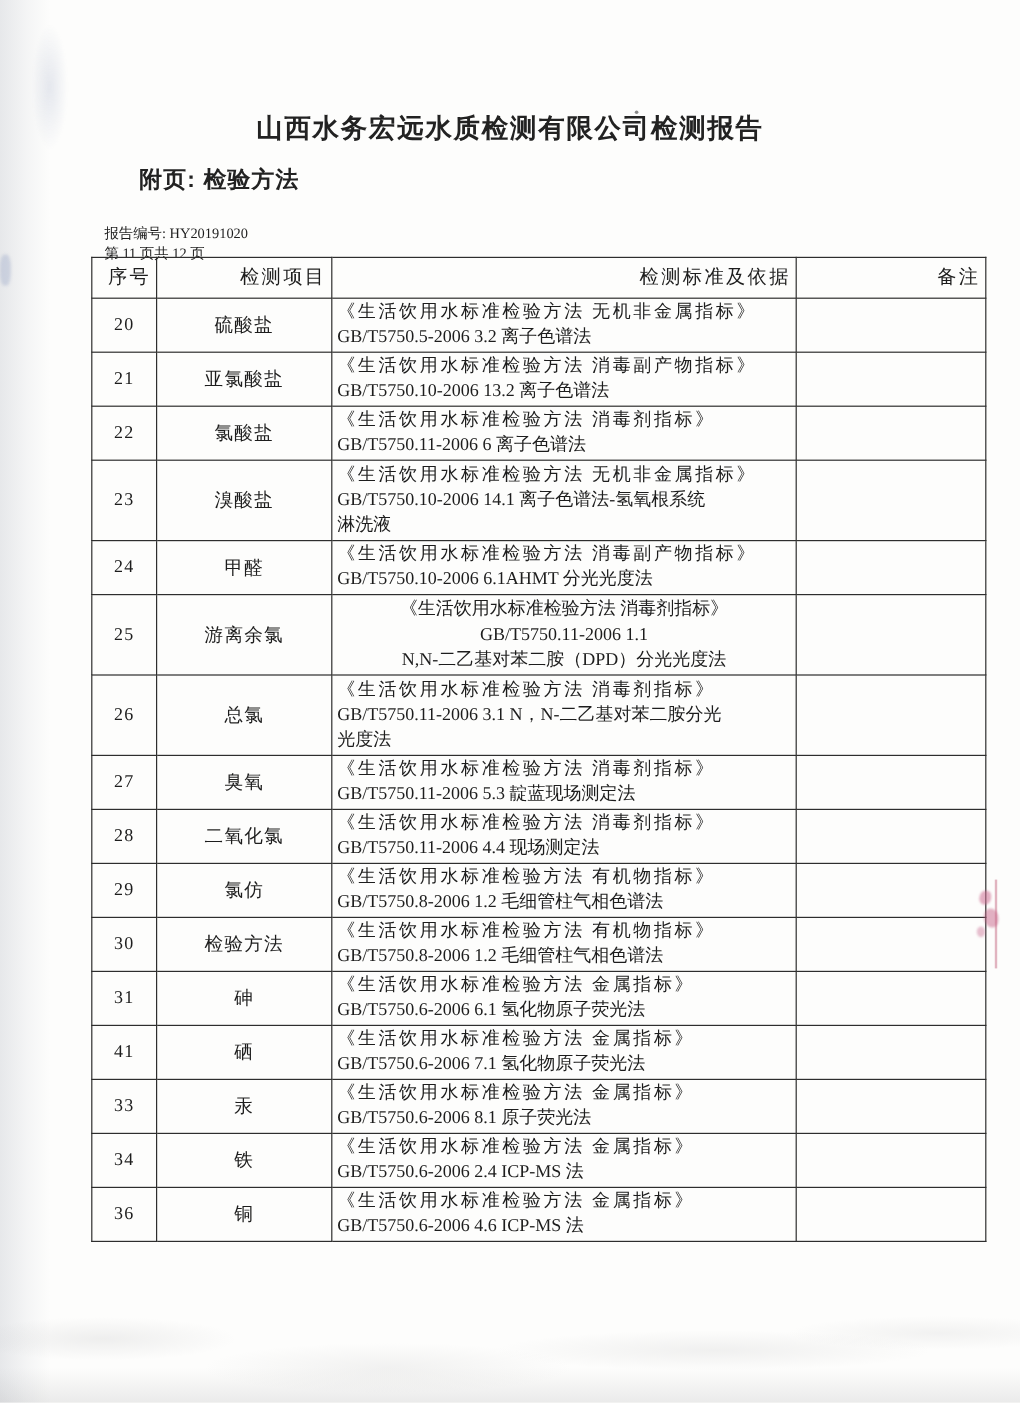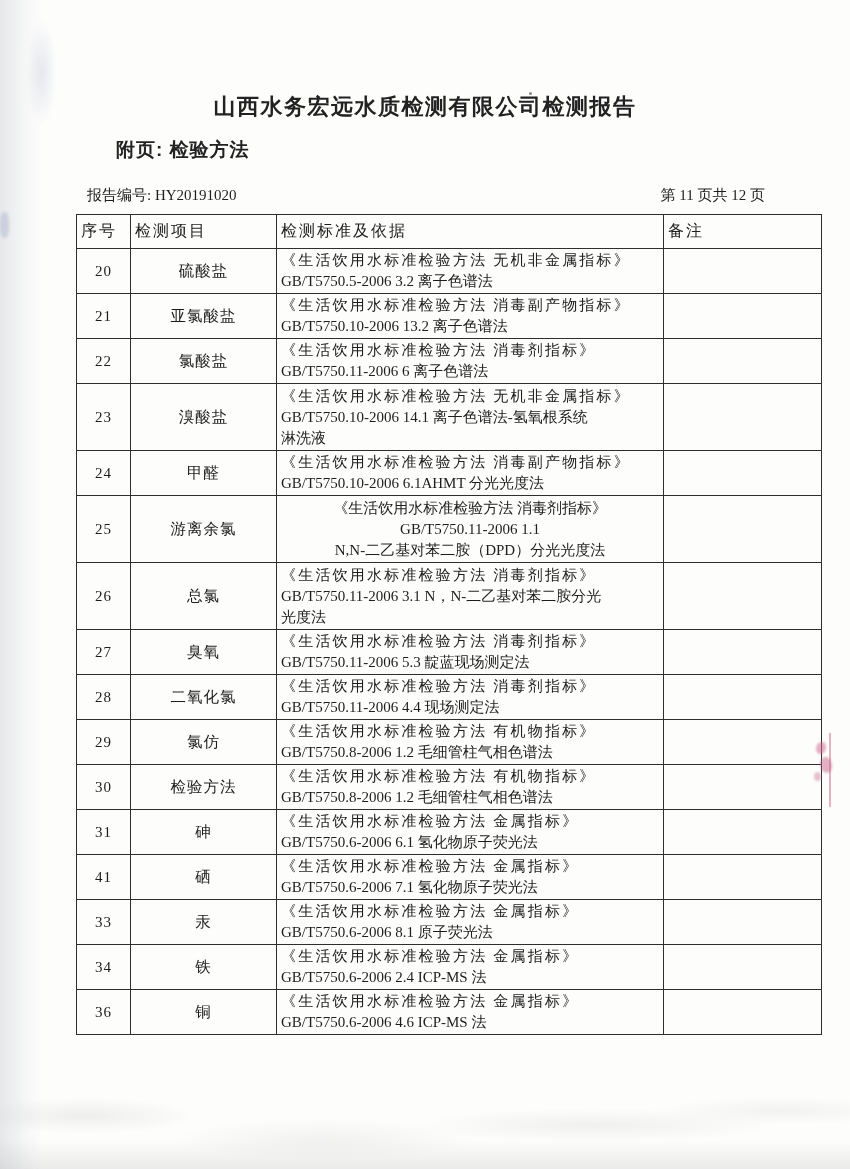--- a/index.html
+++ b/index.html
@@ -64,38 +64,38 @@
     font-weight:bold;font-size:22px;letter-spacing:1.5px;color:#222;
   }
   .subtitle{
     position:absolute;left:85px;top:137px;
     font-family:"Liberation Sans","DejaVu Sans",sans-serif;
     font-weight:bold;font-size:19px;letter-spacing:1px;color:#222;padding-left:31px;
   }
   .meta-row{
     position:absolute;left:87px;top:186px;width:678px;
     display:flex;justify-content:space-between;align-items:baseline;
-    font-size:15px;color:#1e1e1e;
+    font-size:12px;color:#1e1e1e;flex-direction:column;
   }
 
   
   table.methods{
     position:absolute;left:76px;top:214px;width:745px;
     border-collapse:collapse;table-layout:fixed;
     font-size:15px;color:#1d1d1d;
   }
   table.methods col.c-no{width:54px;}
   table.methods col.c-item{width:146px;}
   table.methods col.c-method{width:387px;}
   table.methods col.c-remark{width:158px;}
   table.methods th, table.methods td{
     border:1.5px solid #2e2e2e;vertical-align:middle;padding:1px 4px;
     font-weight:normal;
   }
-  table.methods thead th{height:31px;font-size:16px;text-align:left;letter-spacing:2px;}
+  table.methods thead th{height:31px;font-size:16px;text-align:right;letter-spacing:2px;}
   td.no-cell{text-align:center;font-size:15px;letter-spacing:1px;}
   td.item-cell{text-align:center;font-size:15.5px;letter-spacing:1px;}
   td.remark-cell{}
   td.method-cell{padding:2px 5px 2px 7px;}
   td.method-cell .m-line{line-height:21px;white-space:nowrap;overflow:hidden;}
   td.method-cell .m-line.spread{letter-spacing:2.2px;}
   tr.lines-2 td{height:41px;}
   tr.lines-3 td{height:64px;}
   td.method-cell.center-align{text-align:center;}
 </style>

